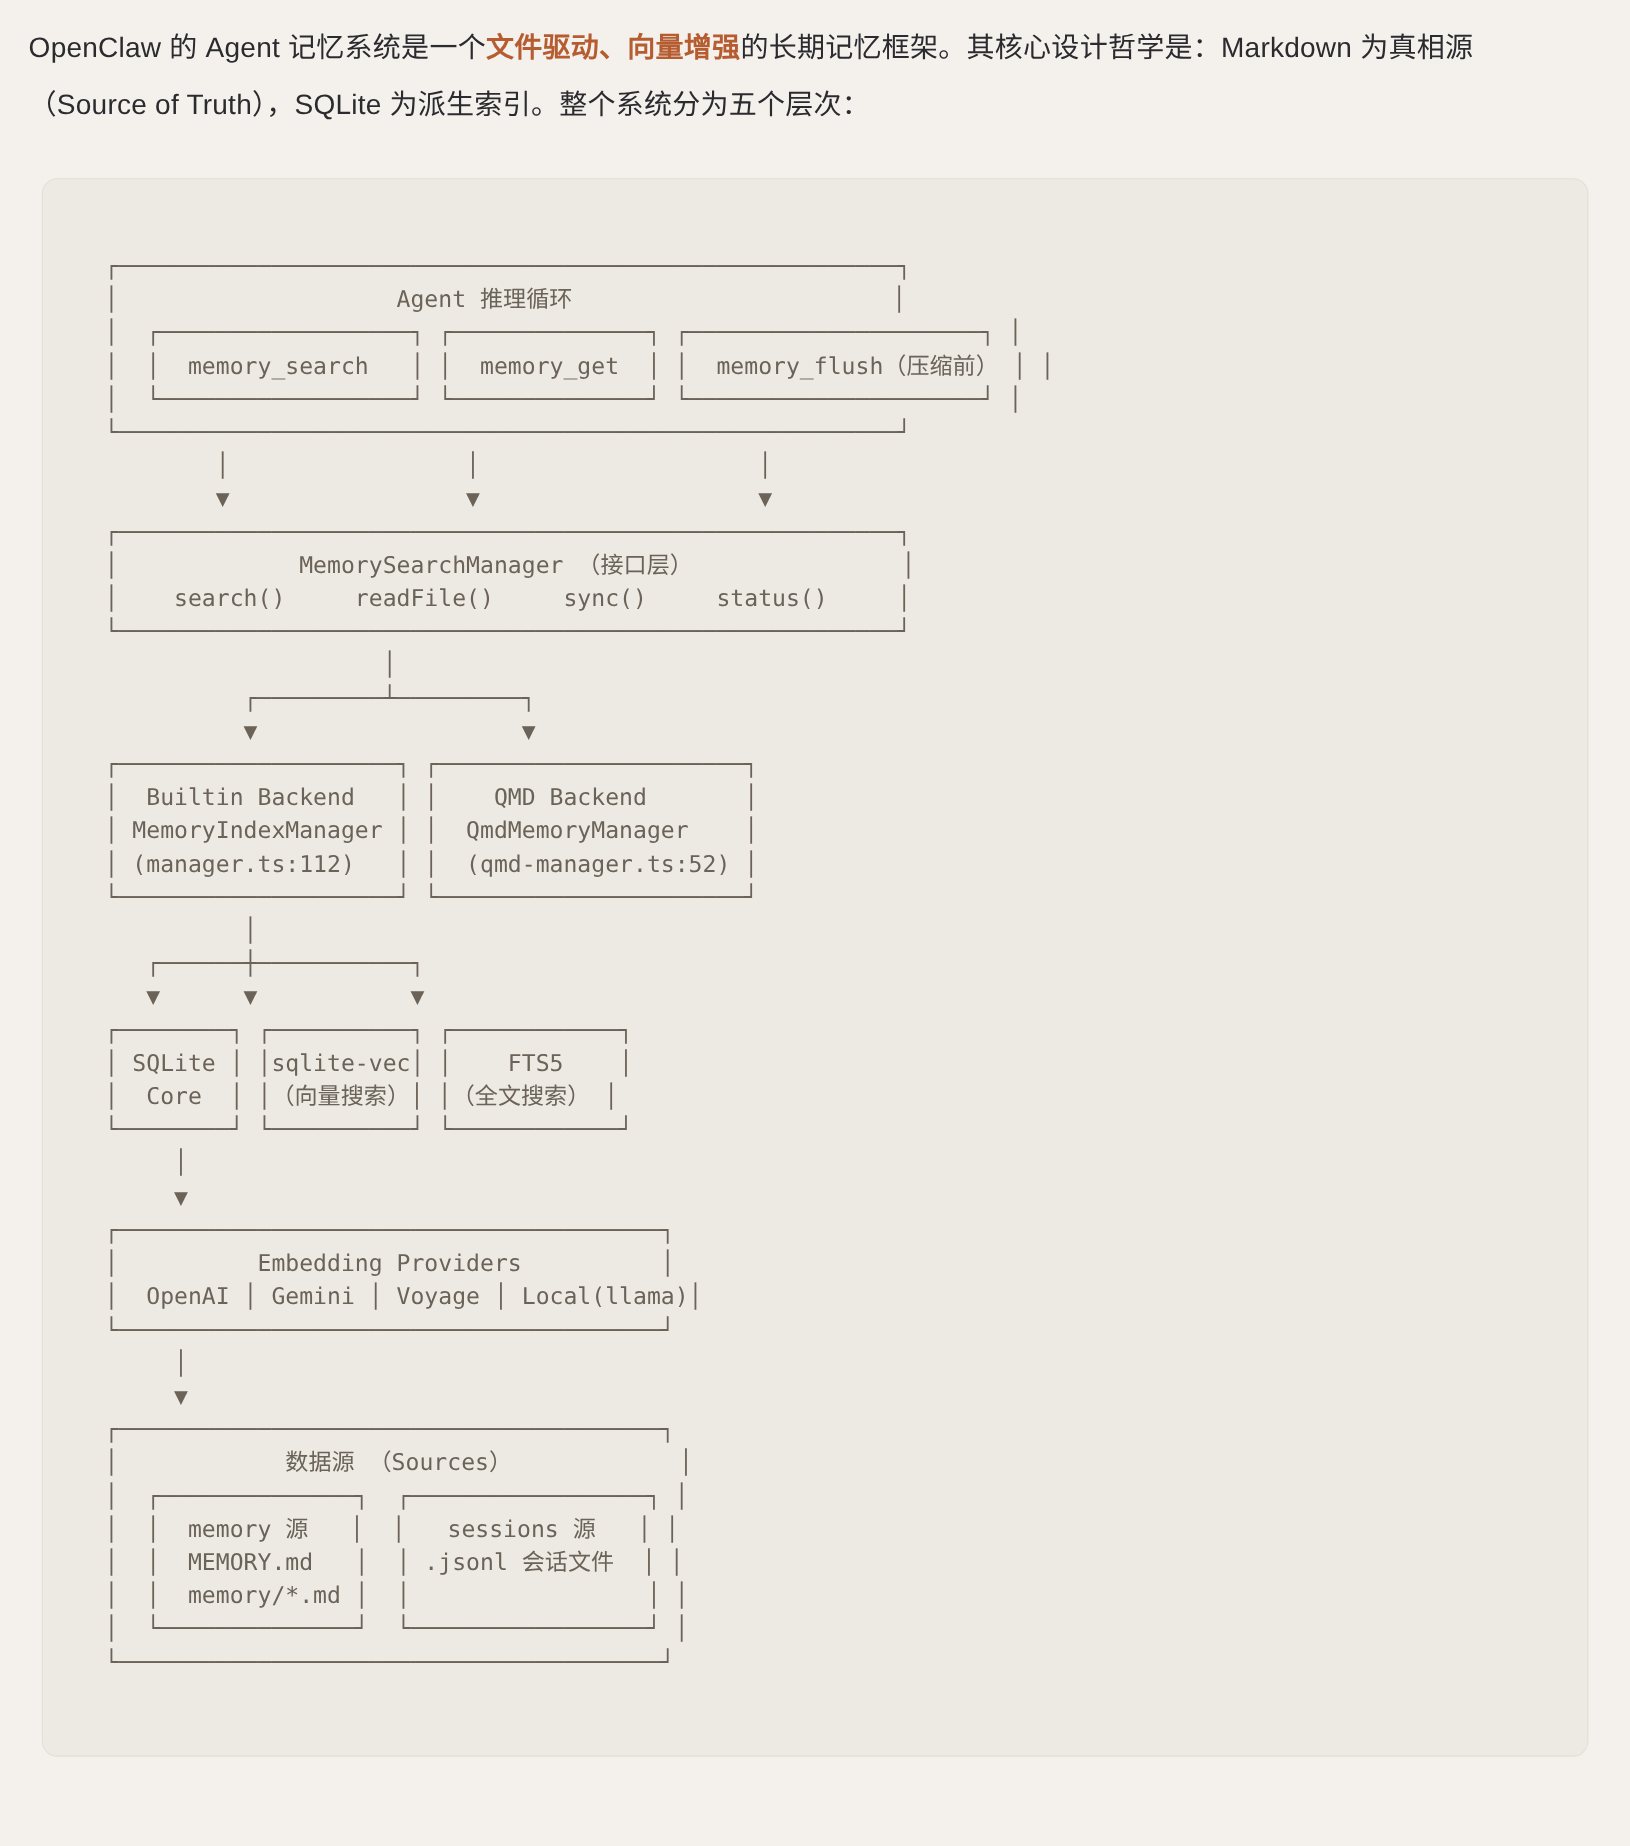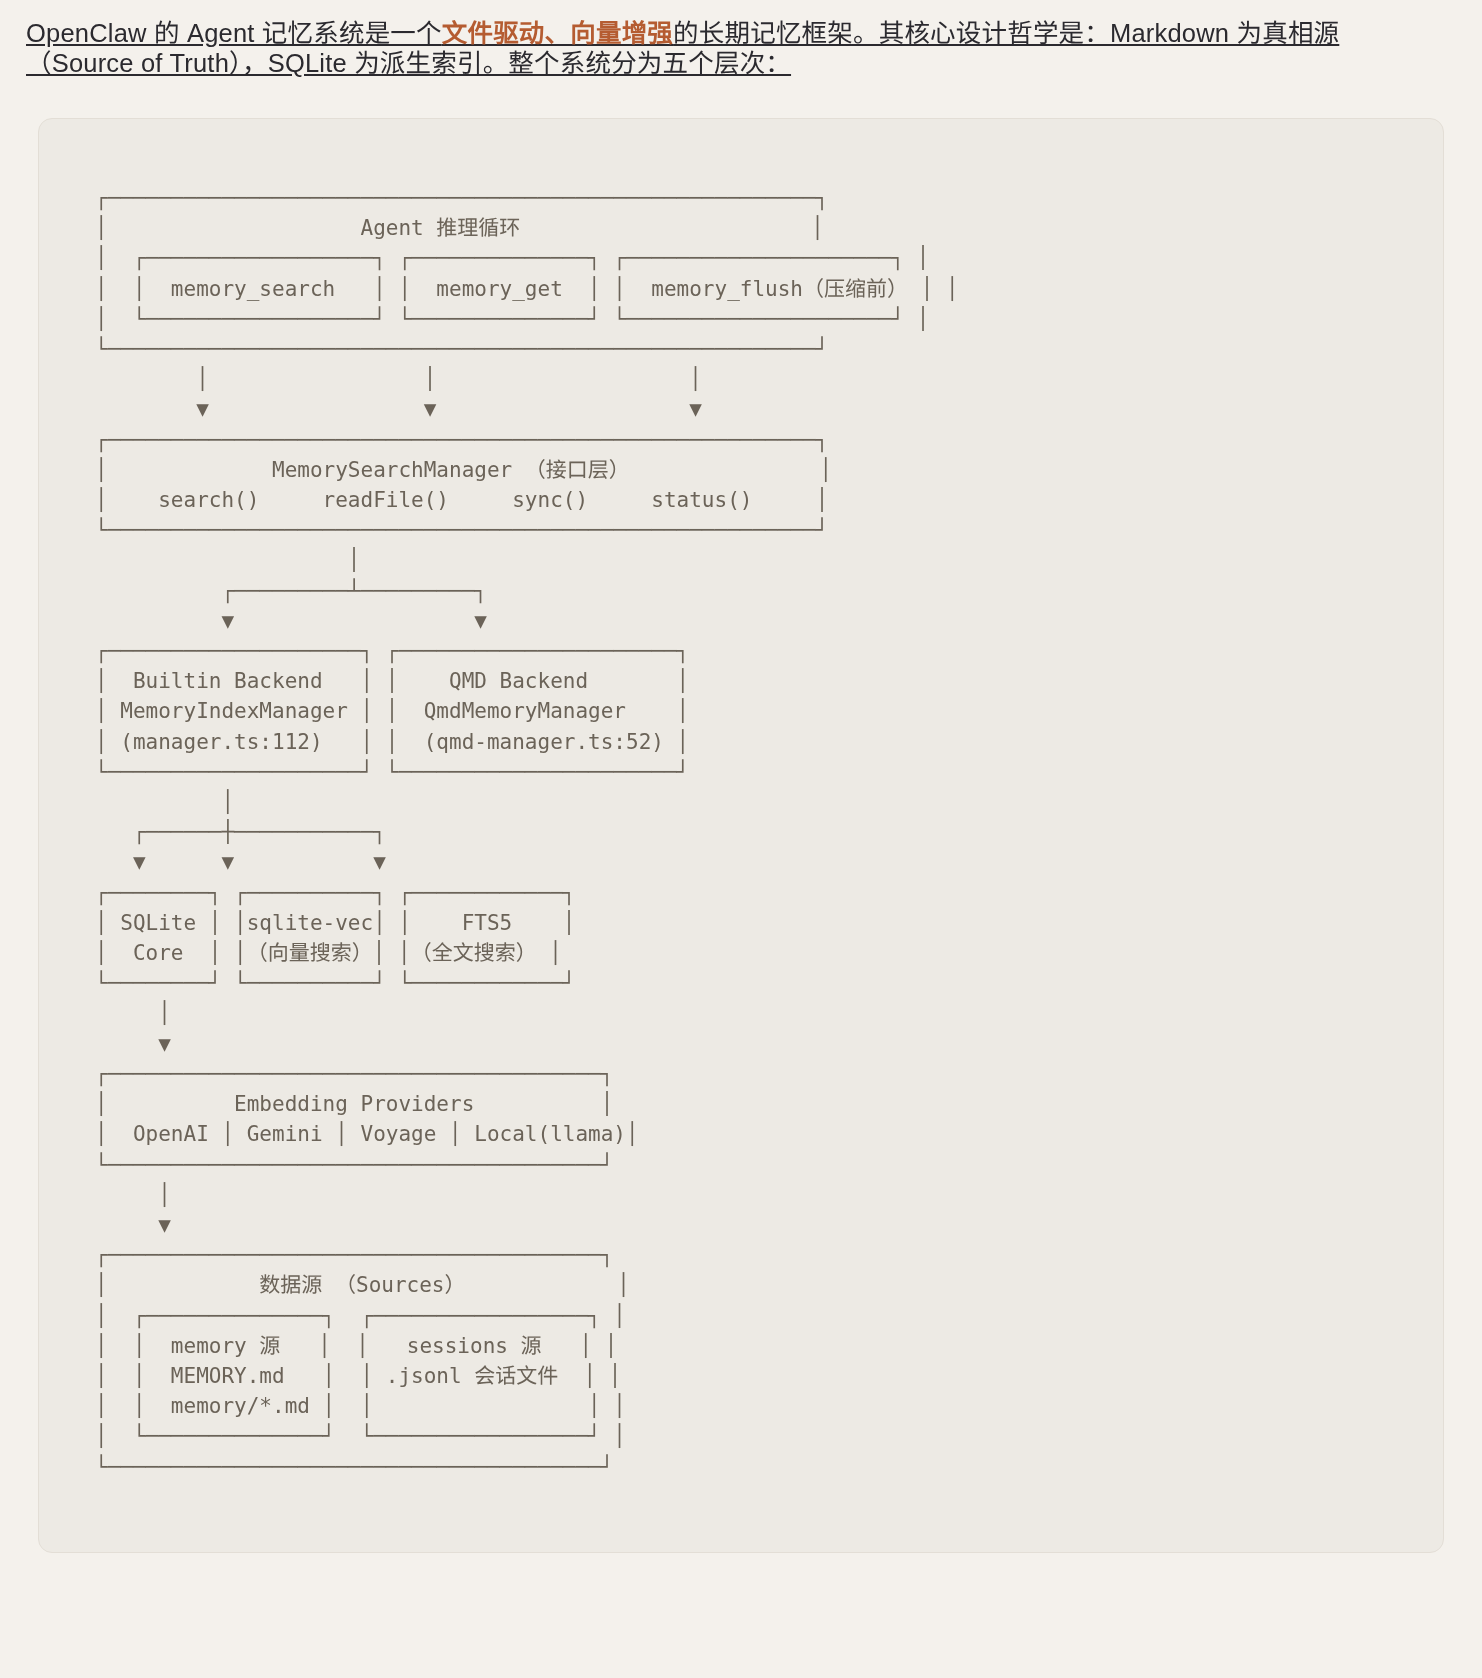--- a/index.html
+++ b/index.html
@@ -18,27 +18,26 @@
 
   .page {
     width: 1482px;
     box-sizing: border-box;
     padding: 18px 26px 30px 26px;
   }
 
   
   .intro {
     font-size: 25.5px;
-    line-height: 30px;
+    line-height: 52px;
     letter-spacing: 0.2px;
     color: #2b2a2f;
     max-width: 1400px;
     margin: 0 0 40px 0;
     font-weight: 400;
-    text-decoration: underline;
   }
   .hl {
     color: #b55c31;
     font-weight: 700;
   }
 
   
   .card {
     background: #edeae4;
     border: 1px solid #e3ded6;

